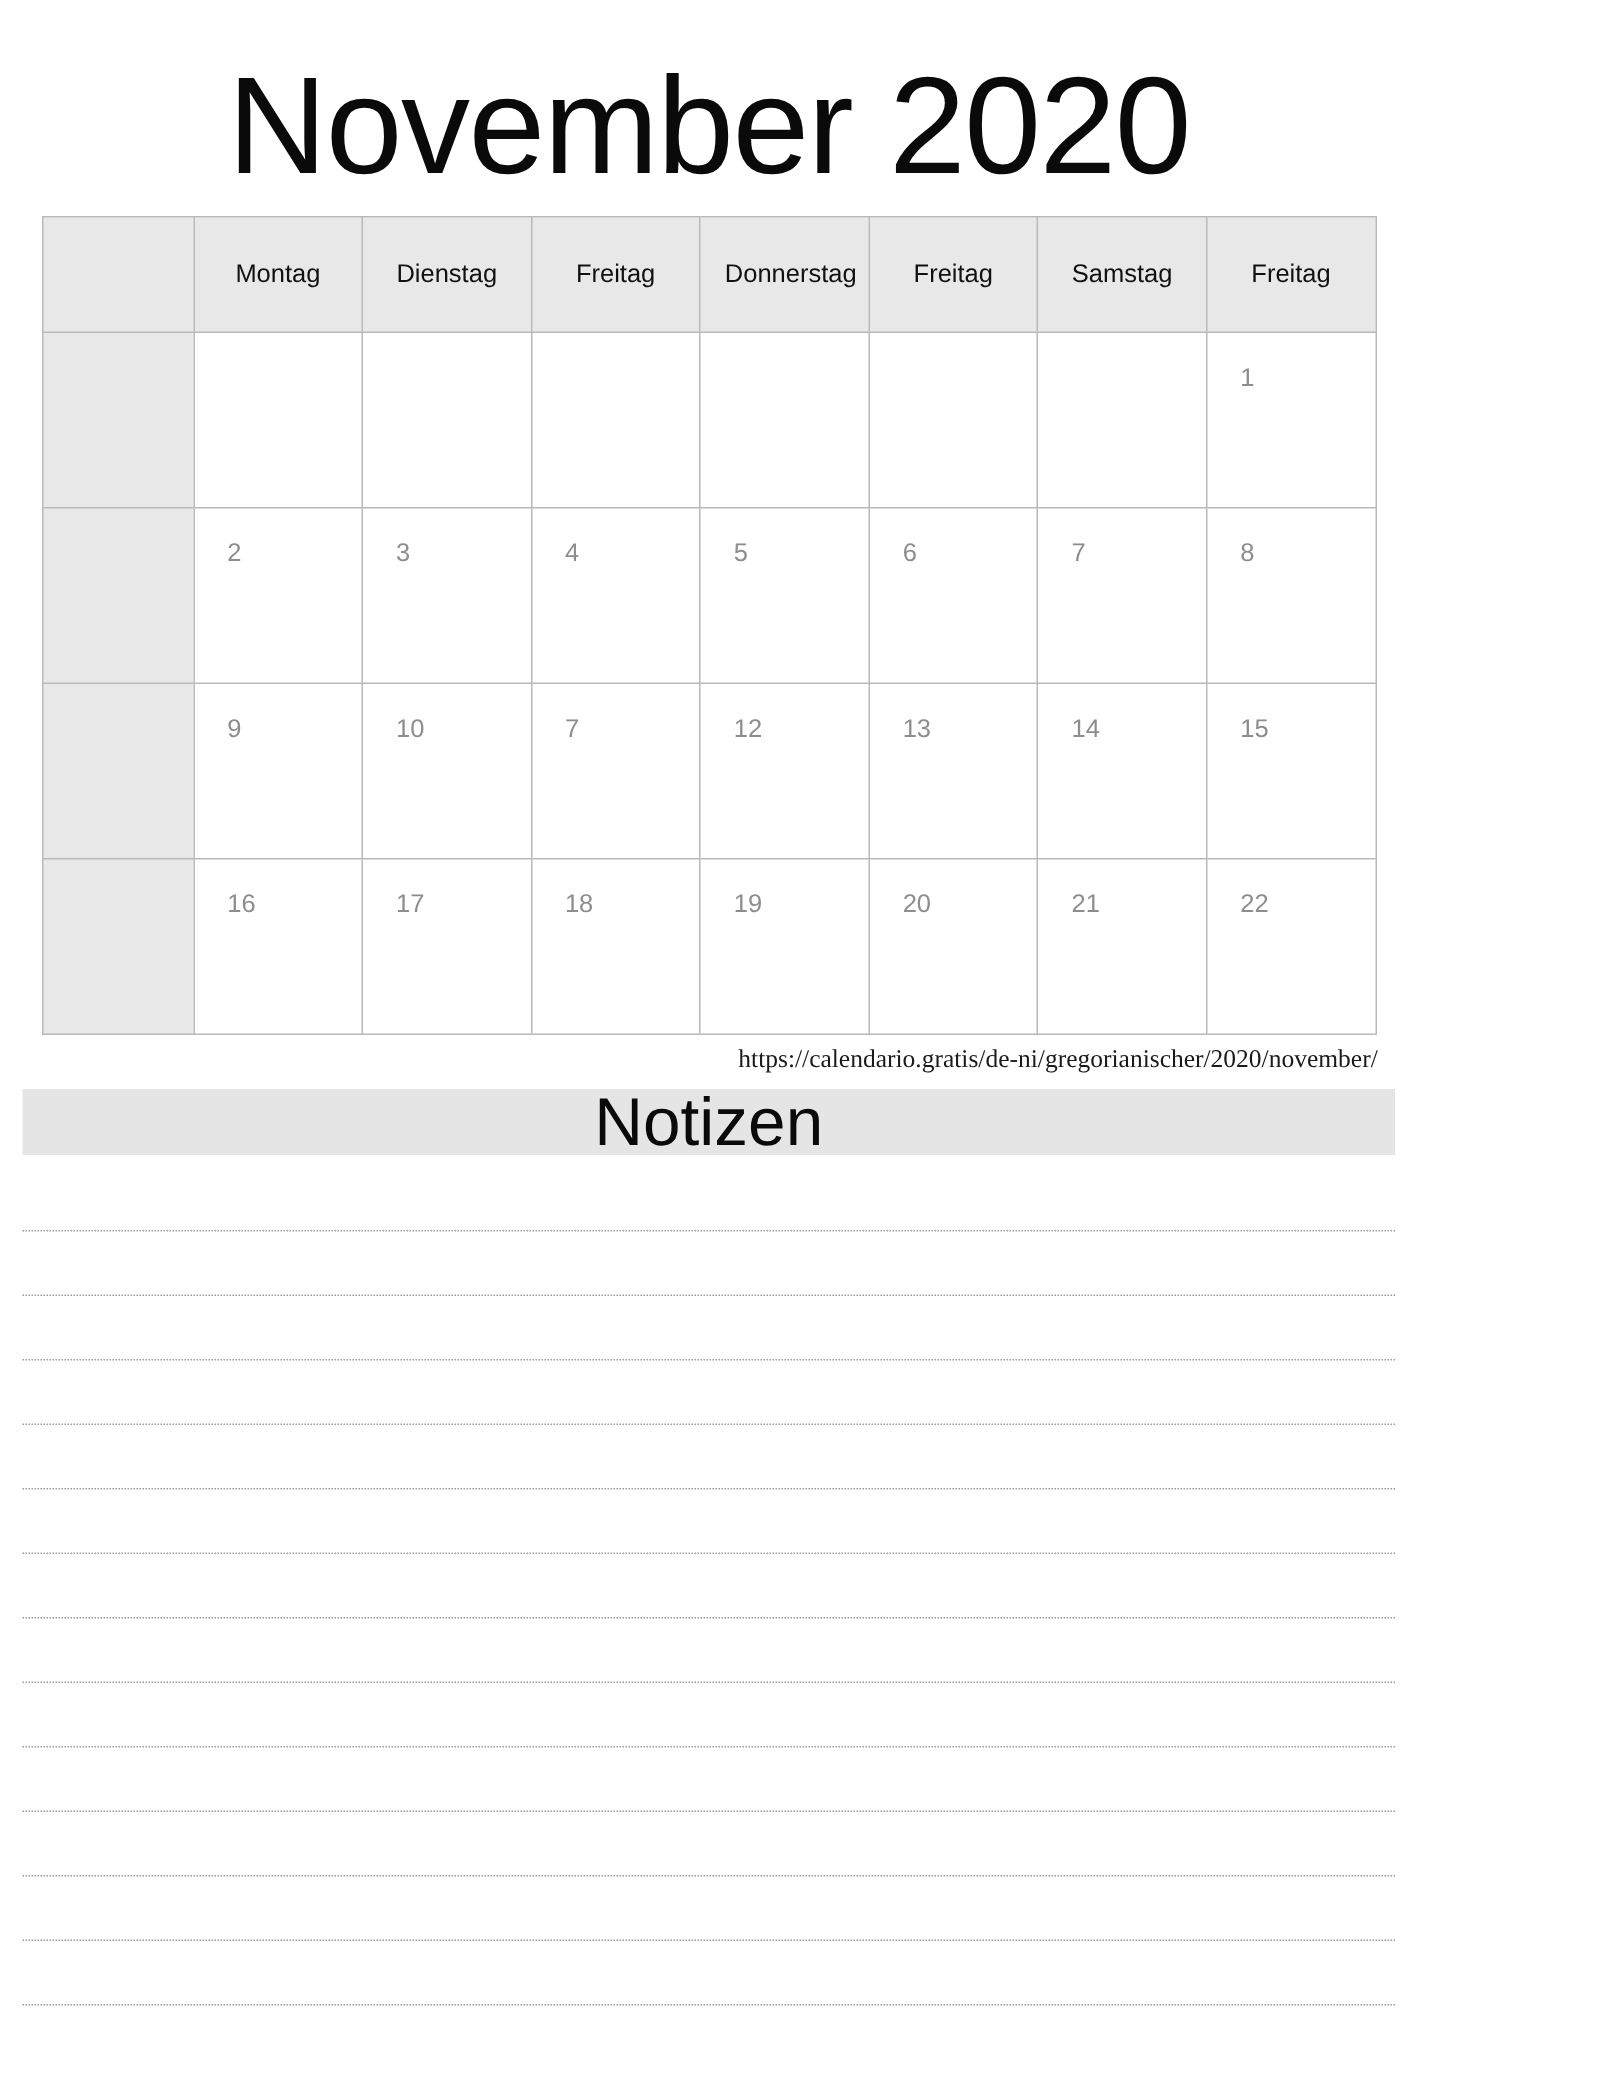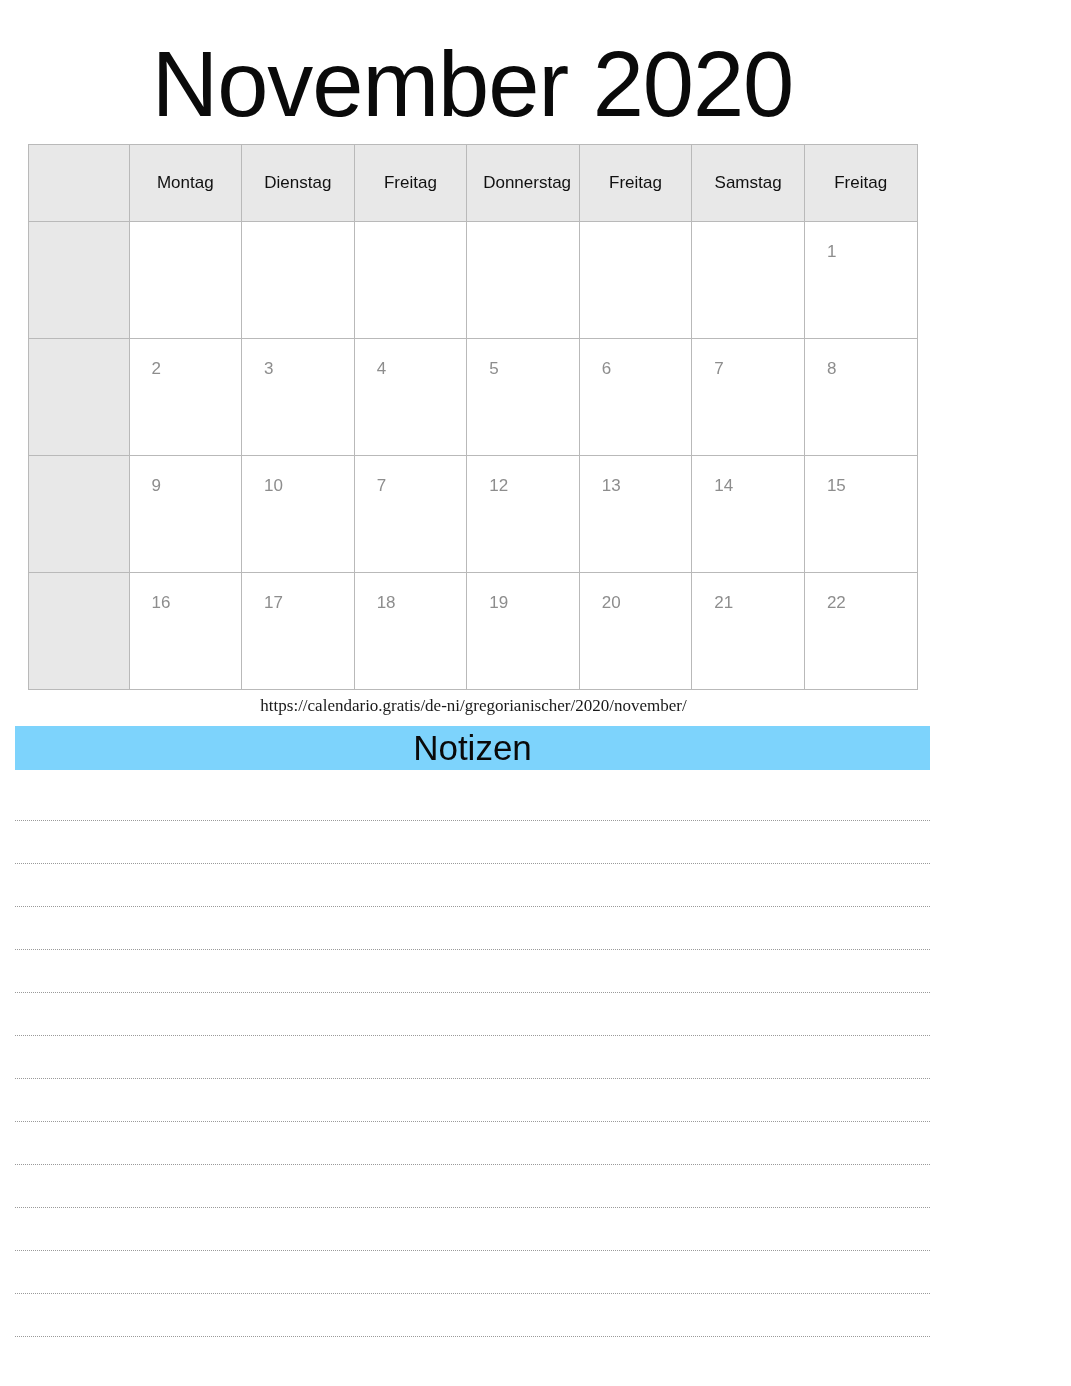--- a/index.html
+++ b/index.html
@@ -79,32 +79,32 @@
   td.empty {
     background: #fff;
   }
   
   .url {
     width: 890px;
     margin: 6px auto 0 auto;
     font-family: "Liberation Serif", serif;
     font-size: 17px;
     color: #1a1a1a;
-    text-align: center;
+    text-align: right;
     padding-left: 2px;
   }
   
   .notes {
     width: 915px;
     margin: 10px auto 0 auto;
   }
   .notes-header {
-    background: #7dd3fc;
+    background: #e5e5e5;
     text-align: center;
-    font-size: 35px;
+    font-size: 45px;
     line-height: 44px;
     height: 44px;
     font-weight: 400;
     color: #0a0a0a;
   }
   .notes-lines {
     padding-top: 0;
   }
   .note-line {
     height: 42px;

